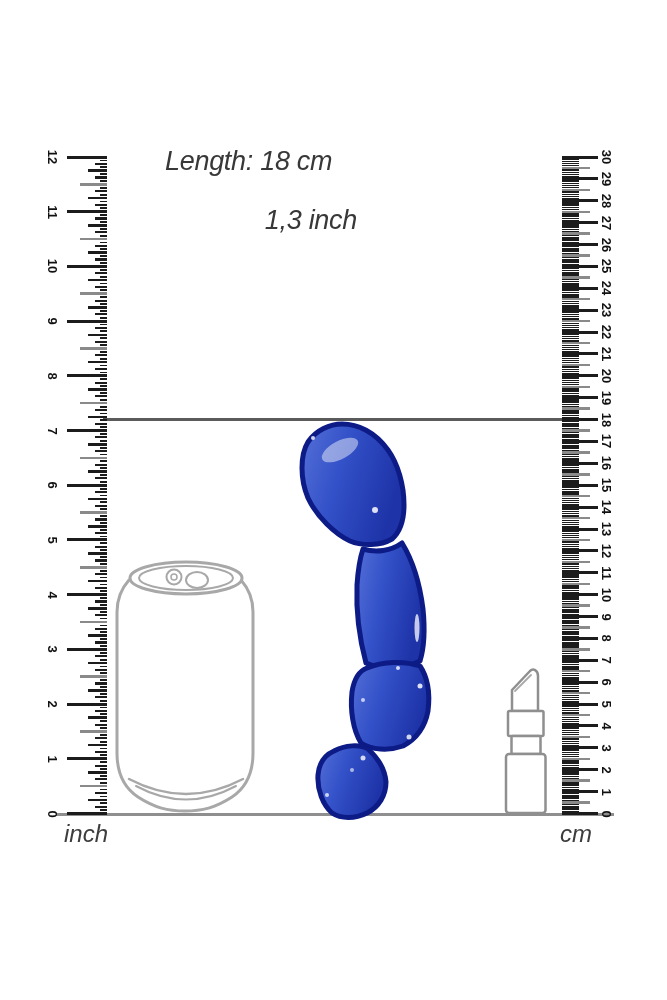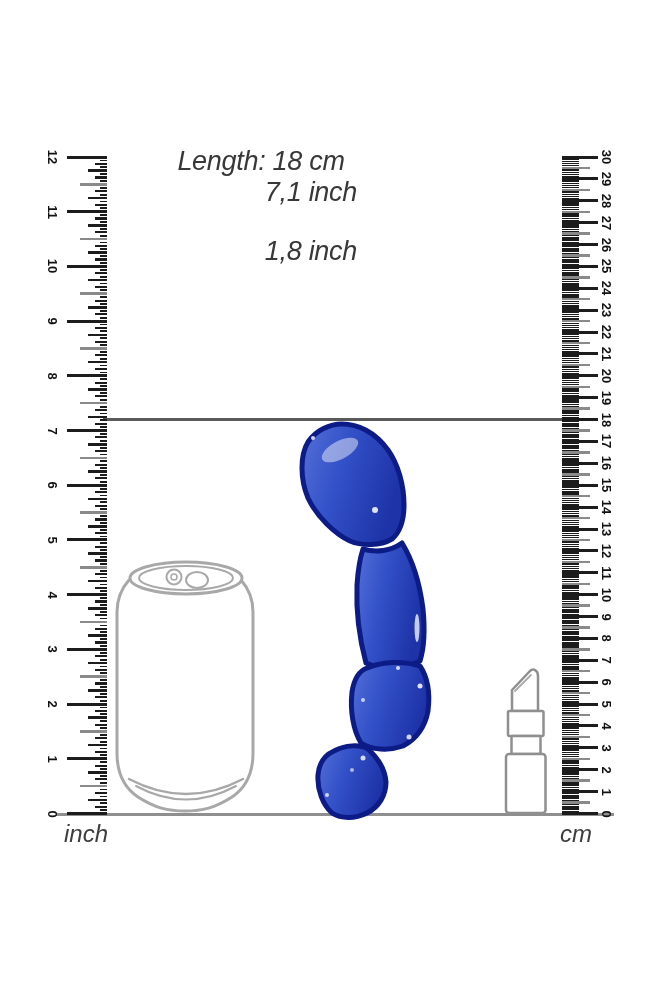--- a/index.html
+++ b/index.html
@@ -7,21 +7,21 @@
     position:relative; width:667px; height:1000px; background:#ffffff;
     font-family:"Liberation Sans", sans-serif; overflow:hidden;
   }
   .abs { position:absolute; }
   
   #annotations {
     position:absolute; left:165px; top:146px; width:192px;
     font-style:italic; color:#383838; font-size:27px; line-height:31px;
     letter-spacing:-0.3px;
   }
-  .ann-left  { text-align:center;  white-space:nowrap; }
+  .ann-left  { text-align:left;  white-space:nowrap; }
   .ann-right { text-align:right; white-space:nowrap; }
   .ann-gap   { height:28px; }
   
   .tick { position:absolute; }
   .tick-dark { background:#1c1c1c; }
   .tick-gray { background:#8a8a8a; }
   .ruler-num {
     position:absolute; font-size:13px; font-weight:bold; color:#111;
     transform:translate(-50%,-50%) rotate(90deg); line-height:13px;
     white-space:nowrap;
@@ -36,23 +36,22 @@
 </head>
 <body>
 
 <div id="stage">
 
   <div id="height-line"></div>
   <div id="baseline"></div>
 
   <div id="annotations">
     <div class="ann-left">Length: 18 cm</div>
-    <div class="ann-right">7,1 inch</div>
     <div class="ann-gap"></div>
-    <div class="ann-right">1,8 inch</div>
+    <div class="ann-right">1,3 inch</div>
   </div>
 
   <div id="inch-ruler">
       <div class="tick tick-dark" style="left: 67px; top: 812px; width: 40px; height: 3px;"></div>
       <div class="ruler-num" style="left: 52px; top: 813.5px;">0</div>
       <div class="tick tick-dark" style="left: 100px; top: 809.18px; width: 7px; height: 1.8px;"></div>
       <div class="tick tick-dark" style="left: 95px; top: 805.56px; width: 12px; height: 2.2px;"></div>
       <div class="tick tick-dark" style="left: 100px; top: 802.34px; width: 7px; height: 1.8px;"></div>
       <div class="tick tick-dark" style="left: 88px; top: 798.52px; width: 19px; height: 2.6px;"></div>
       <div class="tick tick-dark" style="left: 100px; top: 795.5px; width: 7px; height: 1.8px;"></div>

